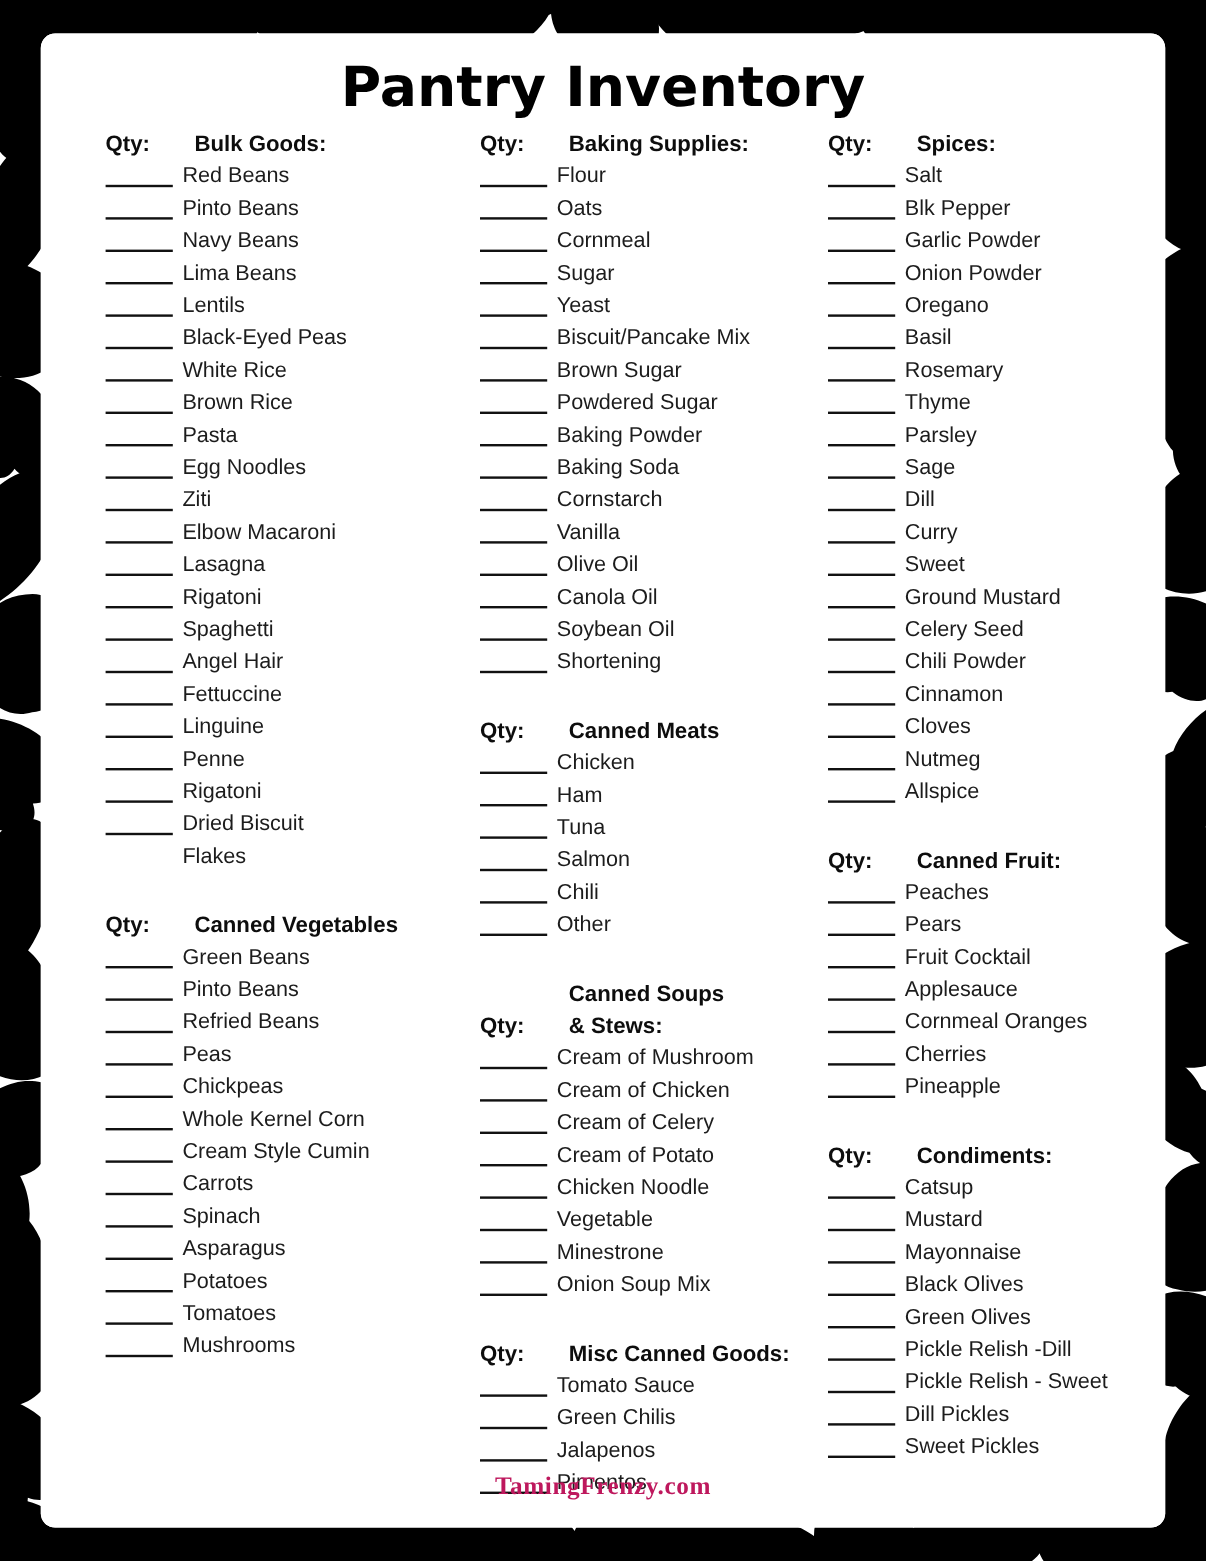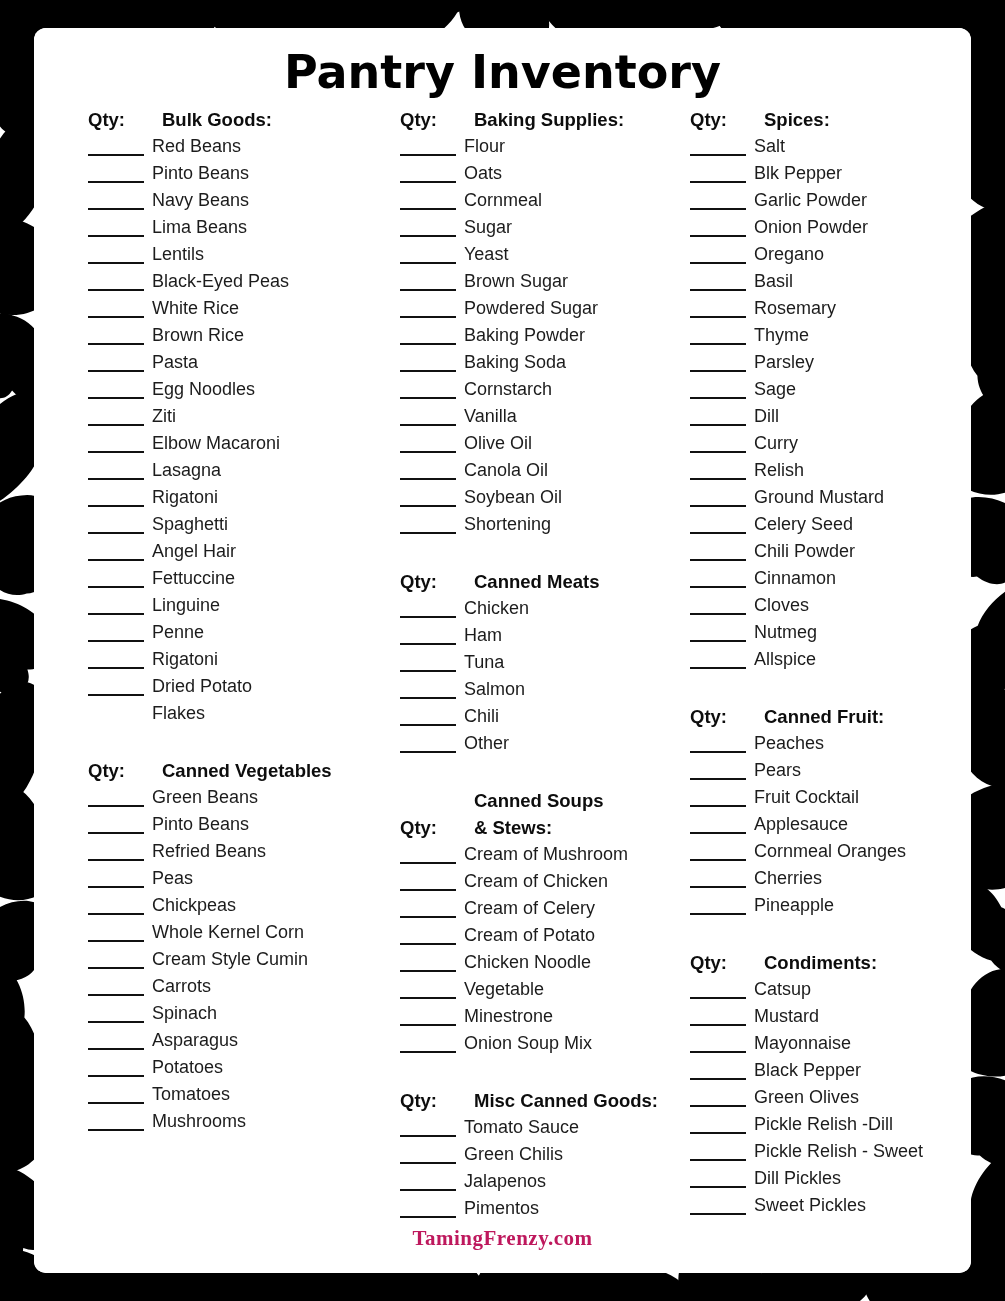--- a/index.html
+++ b/index.html
@@ -238,21 +238,21 @@
           <div class="item">
             <span class="line"></span>
             <span class="label">Penne</span>
           </div>
           <div class="item">
             <span class="line"></span>
             <span class="label">Rigatoni</span>
           </div>
           <div class="item">
             <span class="line"></span>
-            <span class="label">Dried Potato
+            <span class="label">Dried Biscuit
 Flakes</span>
           </div>
         </div>
         <div class="section">
           <div class="sec-header">
             <span class="qty">Qty:</span>
             <span class="sec-title">Canned Vegetables</span>
           </div>
           <div class="item">
             <span class="line"></span>
@@ -329,20 +329,24 @@
           <div class="item">
             <span class="line"></span>
             <span class="label">Sugar</span>
           </div>
           <div class="item">
             <span class="line"></span>
             <span class="label">Yeast</span>
           </div>
           <div class="item">
             <span class="line"></span>
+            <span class="label">Biscuit/Pancake Mix</span>
+          </div>
+          <div class="item">
+            <span class="line"></span>
             <span class="label">Brown Sugar</span>
           </div>
           <div class="item">
             <span class="line"></span>
             <span class="label">Powdered Sugar</span>
           </div>
           <div class="item">
             <span class="line"></span>
             <span class="label">Baking Powder</span>
           </div>
@@ -519,21 +523,21 @@
           <div class="item">
             <span class="line"></span>
             <span class="label">Dill</span>
           </div>
           <div class="item">
             <span class="line"></span>
             <span class="label">Curry</span>
           </div>
           <div class="item">
             <span class="line"></span>
-            <span class="label">Relish</span>
+            <span class="label">Sweet</span>
           </div>
           <div class="item">
             <span class="line"></span>
             <span class="label">Ground Mustard</span>
           </div>
           <div class="item">
             <span class="line"></span>
             <span class="label">Celery Seed</span>
           </div>
           <div class="item">
@@ -603,21 +607,21 @@
           <div class="item">
             <span class="line"></span>
             <span class="label">Mustard</span>
           </div>
           <div class="item">
             <span class="line"></span>
             <span class="label">Mayonnaise</span>
           </div>
           <div class="item">
             <span class="line"></span>
-            <span class="label">Black Pepper</span>
+            <span class="label">Black Olives</span>
           </div>
           <div class="item">
             <span class="line"></span>
             <span class="label">Green Olives</span>
           </div>
           <div class="item">
             <span class="line"></span>
             <span class="label">Pickle Relish -Dill</span>
           </div>
           <div class="item">

